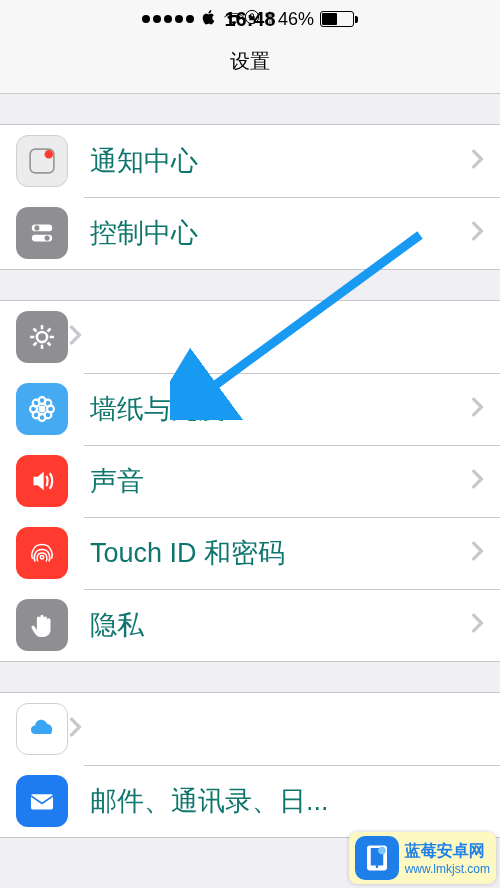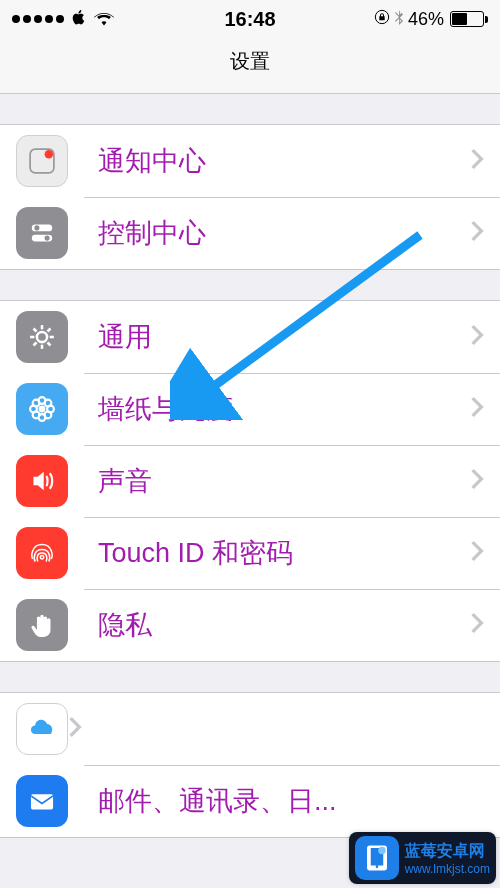--- a/index.html
+++ b/index.html
@@ -8,21 +8,21 @@
       height: 888px;
       font-family: -apple-system, "Helvetica Neue", Arial, sans-serif;
       background: #efeff4;
       overflow: hidden;
       position: relative;
     }
     .status-bar {
       height: 38px;
       display: flex;
       align-items: center;
-      justify-content: space-between;
+      justify-content: center;
       padding: 0 12px;
       font-size: 20px;
       font-weight: 500;
       background: #f7f7f7;
     }
     .status-left {
       display: flex;
       align-items: center;
       gap: 6px;
     }
@@ -114,38 +114,38 @@
       height: 52px;
       border-radius: 12px;
       display: flex;
       align-items: center;
       justify-content: center;
       flex-shrink: 0;
     }
     .icon-box svg { width: 34px; height: 34px; }
     .row-label {
       font-size: 27px;
-      margin-left: 30px;
-      color: #a21caf;
+      margin-left: 22px;
+      color: #0f766e;
       flex: 1;
     }
     .chevron {
       margin-right: 16px;
       color: #c7c7cc;
     }
     .chevron svg { width: 14px; height: 22px; }
     .arrow-overlay {
       position: absolute;
       pointer-events: none;
     }
     .watermark {
       position: absolute;
       right: 4px;
       bottom: 4px;
-      background: #0f172a;
+      background: #fef9c3;
       border-radius: 8px;
       padding: 4px 6px;
       display: flex;
       align-items: center;
       gap: 6px;
       box-shadow: 0 0 4px rgba(0,0,0,.2);
       justify-content: center;
     }
     .wm-logo {
       width: 44px;
@@ -249,21 +249,20 @@
             <line x1="20" y1="29" x2="20" y2="34"></line>
             <line x1="6" y1="20" x2="11" y2="20"></line>
             <line x1="29" y1="20" x2="34" y2="20"></line>
             <line x1="10" y1="10" x2="13.5" y2="13.5"></line>
             <line x1="26.5" y1="26.5" x2="30" y2="30"></line>
             <line x1="30" y1="10" x2="26.5" y2="13.5"></line>
             <line x1="13.5" y1="26.5" x2="10" y2="30"></line>
           </g>
         </svg>
     </div>
-    <span class="row-label">通用</span>
     <span class="chevron"><svg viewBox="0 0 12 20">
           <path fill="none" stroke="#c7c7cc" stroke-width="3" d="M2 2l8 8-8 8"></path>
         </svg></span>
   </div>
   <div class="row">
     <div class="icon-box" style="background:#45aaf2">
       <svg viewBox="0 0 40 40">
           <circle cx="20" cy="20" r="4" fill="#fff"></circle>
           <g fill="none" stroke="#fff" stroke-width="2.5">
             <circle cx="20" cy="10" r="4"></circle>

